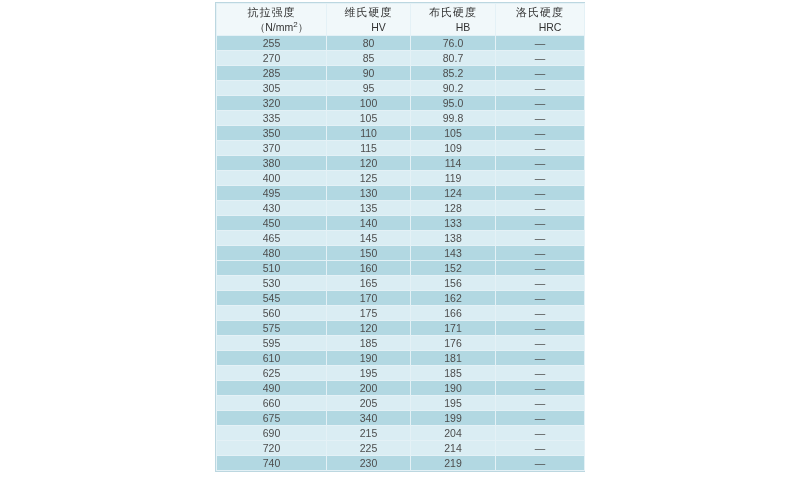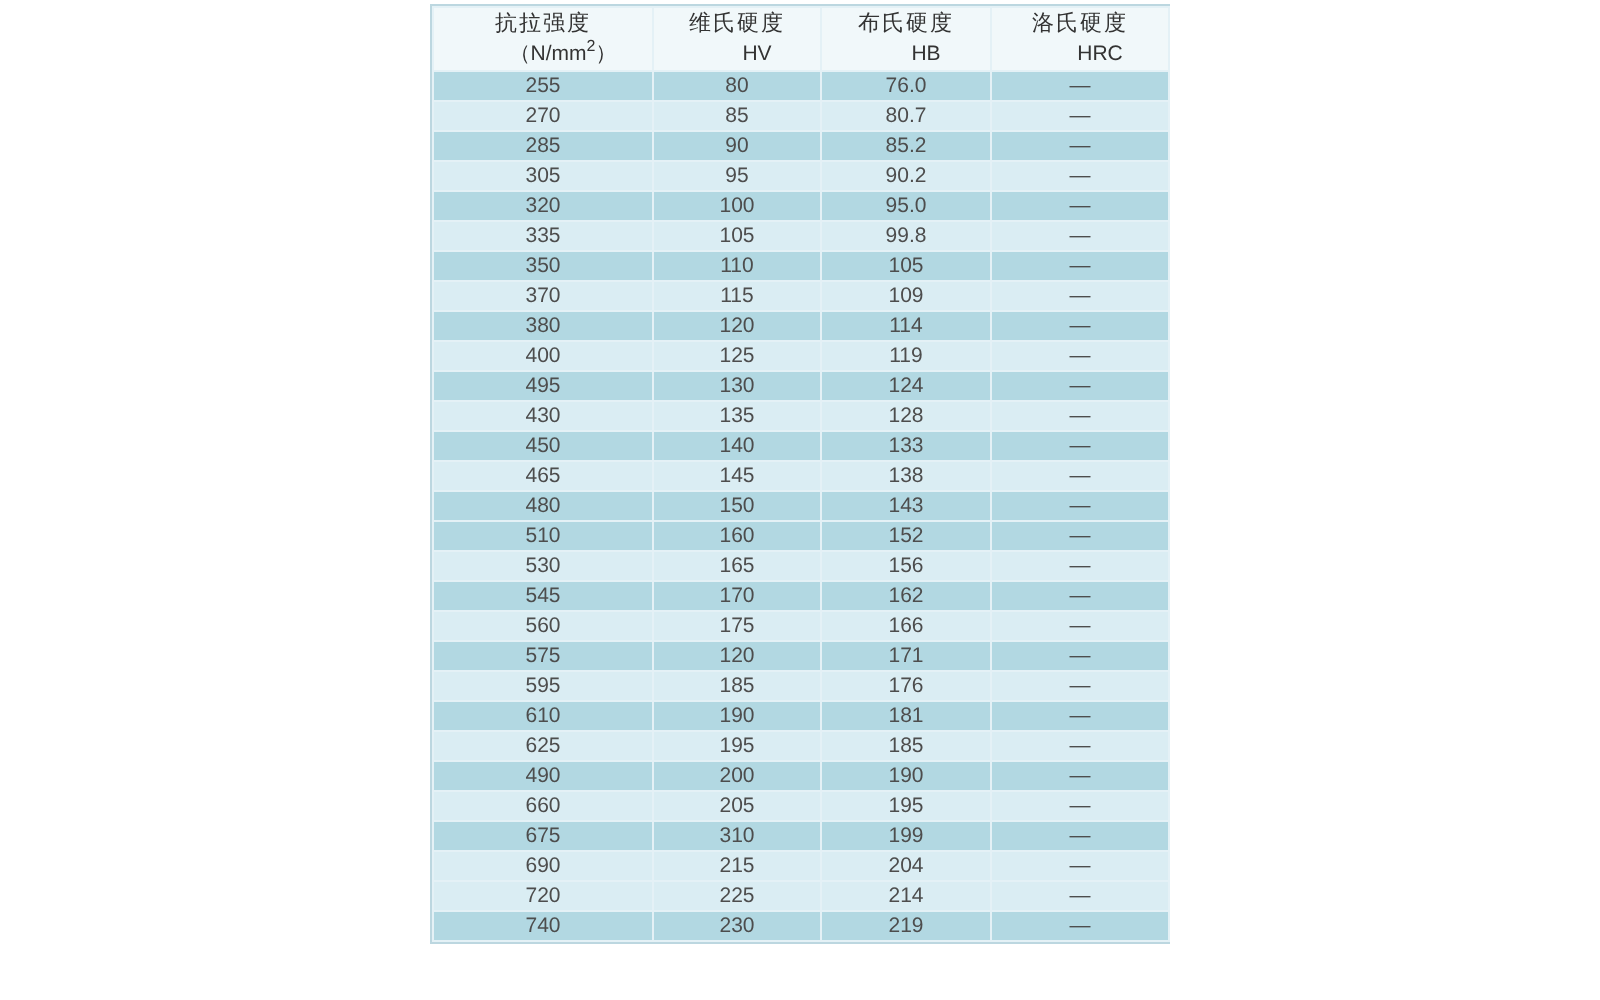--- a/index.html
+++ b/index.html
@@ -243,21 +243,21 @@
             <td>—</td>
           </tr>
           <tr class="even">
             <td>660</td>
             <td>205</td>
             <td>195</td>
             <td>—</td>
           </tr>
           <tr class="odd">
             <td>675</td>
-            <td>310</td>
+            <td>340</td>
             <td>199</td>
             <td>—</td>
           </tr>
           <tr class="even">
             <td>690</td>
             <td>215</td>
             <td>204</td>
             <td>—</td>
           </tr>
           <tr class="even">

